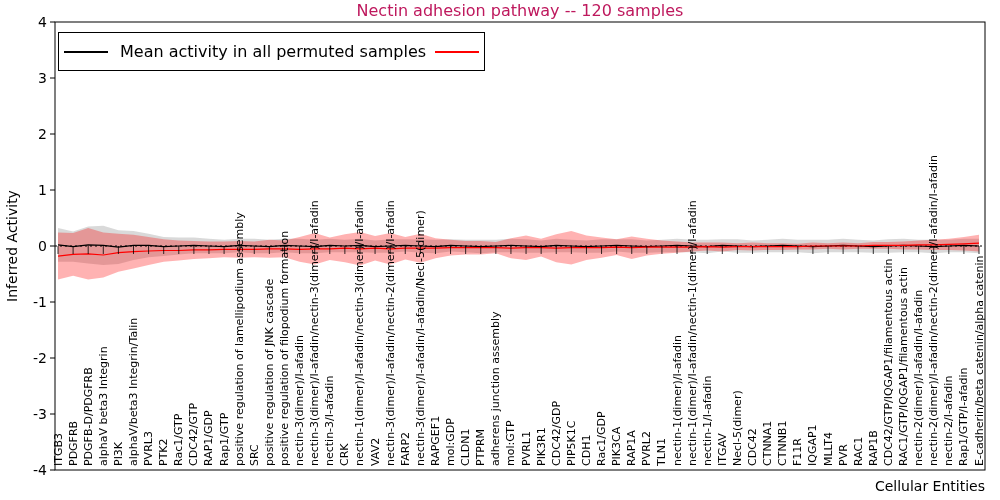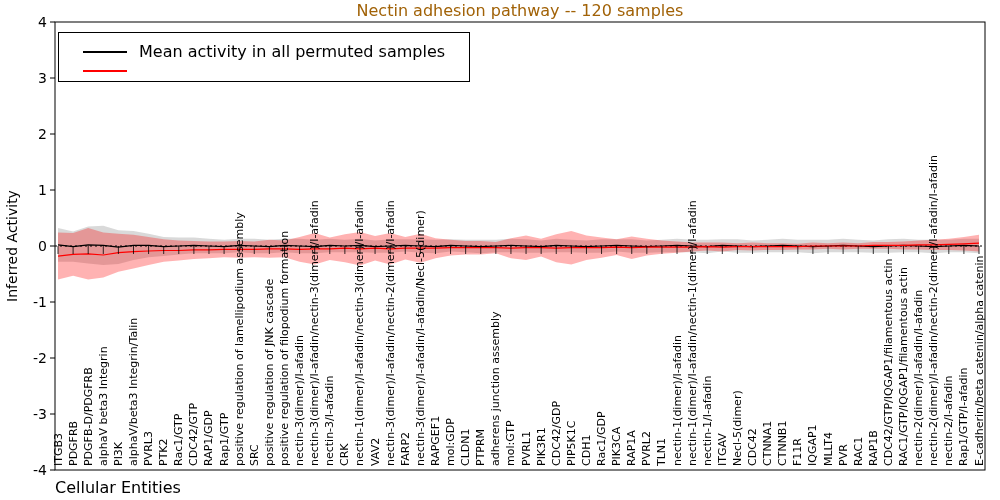--- a/index.html
+++ b/index.html
@@ -1,25 +1,25 @@
 <!DOCTYPE html>
 <html><head>
 <meta charset="utf-8">
 <style>
   html,body{margin:0;padding:0;background:#ffffff;}
   body{font-family:"DejaVu Sans", sans-serif; color:#000;}
   .figure{position:relative;width:1000px;height:500px;background:#fff;overflow:hidden;}
   .figure svg{position:absolute;left:0;top:0;}
   .chart-title{position:absolute;left:55px;top:1px;width:930px;text-align:center;
-               font-size:16px;color:#a16207;}
-  .xlabel{position:absolute;left:55px;top:478px;width:930px;text-align:left;font-size:16px;}
+               font-size:16px;color:#be185d;}
+  .xlabel{position:absolute;left:55px;top:478px;width:930px;text-align:right;font-size:14px;}
   .ylabel{position:absolute;left:12px;top:246px;transform:translate(-50%,-50%) rotate(-90deg);
           white-space:nowrap;font-size:14px;}
   .legend{position:absolute;left:58px;top:32px;background:#fff;border:1px solid #000;
-          padding:9px 24px;display:flex;flex-direction:column;gap:9px;}
+          padding:9px 5px;display:flex;gap:9px;}
   .legend-row{display:flex;align-items:center;gap:12px;}
   .legend-line{display:inline-block;width:44px;height:0;border-top:2px solid #000;}
   .legend-label{font-size:16px;white-space:nowrap;}
   svg text{font-family:"DejaVu Sans", sans-serif;fill:#000;}
 </style>
 </head>
 <body>
 
 <div class="figure">
   <svg id="chart" width="1000" height="500">

